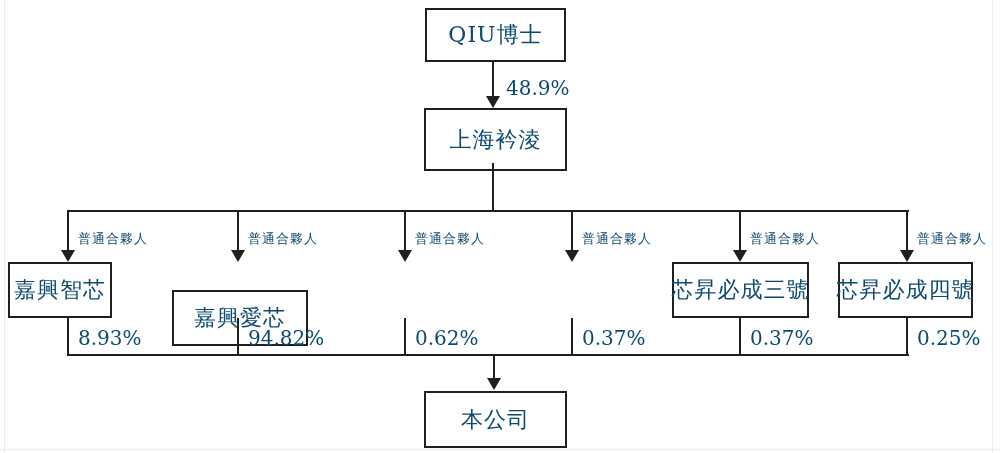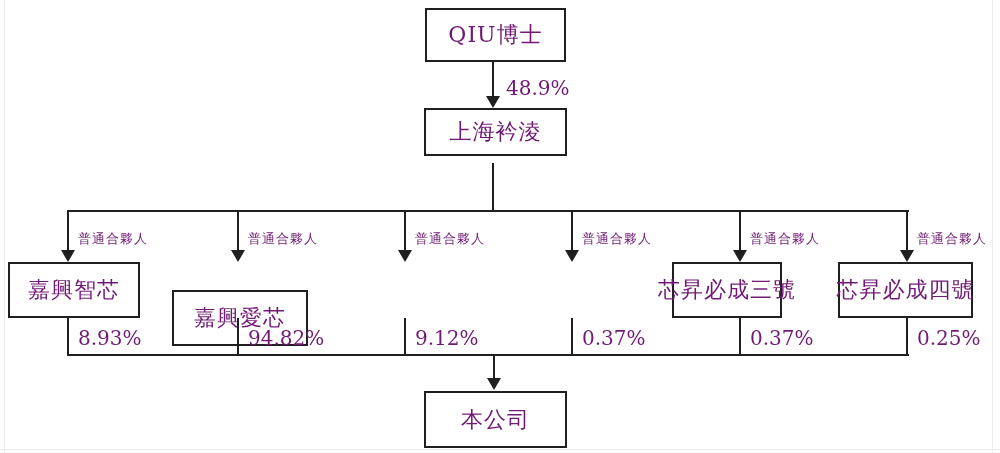--- a/index.html
+++ b/index.html
@@ -1,32 +1,32 @@
 <!DOCTYPE html>
 <html><head>
 <meta charset="utf-8">
 <style>
   html,body{margin:0;padding:0;background:#fff;}
   .diagram{
     position:relative;width:1000px;height:453px;background:#ffffff;overflow:hidden;
-    font-family:"DejaVu Serif","Liberation Serif",serif;color:#701a75;
+    font-family:"DejaVu Serif","Liberation Serif",serif;color:#0c4a6e;
   }
   
   .page-edge{position:absolute;background:#ececec;}
   .edge-left{left:4px;top:0;width:1px;height:453px;}
   .edge-right{left:992px;top:0;width:1px;height:453px;}
   .edge-bottom{left:0;top:449px;width:1000px;height:1px;}
 
   .node{
     position:absolute;box-sizing:border-box;border:2px solid #1f1f1f;background:#fff;
     display:flex;align-items:center;justify-content:center;
     font-size:22px;letter-spacing:1px;white-space:nowrap;
   }
   .node-qiu{left:425px;top:8px;width:141px;height:54px;}
-  .node-shanghai{left:424px;top:108px;width:143px;height:48px;align-items:center;}
+  .node-shanghai{left:424px;top:108px;width:143px;height:63px;align-items:center;}
   .node-partner{top:262px;height:56px;}
   .node-company{left:424px;top:391px;width:143px;height:57px;}
 
   .line{position:absolute;background:#1f1f1f;}
   .arrowhead{
     position:absolute;width:0;height:0;
     border-left:7px solid transparent;border-right:7px solid transparent;
     border-top:12px solid #1f1f1f;
   }
 
@@ -55,51 +55,51 @@
   <div class="node node-shanghai">
     <span>上海衿淩</span>
   </div>
 
   <div class="line" style="left:492px;top:163px;width:2px;height:49px;"></div>
   <div class="line" style="left:67px;top:210px;width:842px;height:2px;"></div>
 
   <div class="line" style="left:67px;top:210px;width:2px;height:41px;"></div>
   <div class="arrowhead" style="left:61px;top:250px;"></div>
   <div class="lbl lbl-gp" style="left:78px;">普通合夥人</div>
-  <div class="node node-partner" style="left:8px;width:132px;text-align:right;">
+  <div class="node node-partner" style="left:8px;width:104px;text-align:right;">
     <span>嘉興智芯</span>
   </div>
   <div class="line" style="left:67px;top:318px;width:2px;height:38px;"></div>
   <div class="lbl lbl-pct" style="left:78px;">8.93%</div>
 
   <div class="line" style="left:237px;top:210px;width:2px;height:41px;"></div>
   <div class="arrowhead" style="left:231px;top:250px;"></div>
   <div class="lbl lbl-gp" style="left:248px;">普通合夥人</div>
   <div class="node node-partner" style="left:172px;width:136px;margin-top:28px;">
     <span>嘉興愛芯</span>
   </div>
   <div class="line" style="left:237px;top:318px;width:2px;height:38px;"></div>
   <div class="lbl lbl-pct" style="left:248px;">94.82%</div>
 
   <div class="line" style="left:404px;top:210px;width:2px;height:41px;"></div>
   <div class="arrowhead" style="left:398px;top:250px;"></div>
   <div class="lbl lbl-gp" style="left:415px;">普通合夥人</div>
   <div class="line" style="left:404px;top:318px;width:2px;height:38px;"></div>
-  <div class="lbl lbl-pct" style="left:415px;">9.12%</div>
+  <div class="lbl lbl-pct" style="left:415px;">0.62%</div>
 
   <div class="line" style="left:571px;top:210px;width:2px;height:41px;"></div>
   <div class="arrowhead" style="left:565px;top:250px;"></div>
   <div class="lbl lbl-gp" style="left:582px;">普通合夥人</div>
   <div class="line" style="left:571px;top:318px;width:2px;height:38px;"></div>
   <div class="lbl lbl-pct" style="left:582px;">0.37%</div>
 
   <div class="line" style="left:739px;top:210px;width:2px;height:41px;"></div>
   <div class="arrowhead" style="left:733px;top:250px;"></div>
   <div class="lbl lbl-gp" style="left:750px;">普通合夥人</div>
-  <div class="node node-partner" style="left:672px;width:110px;">
+  <div class="node node-partner" style="left:672px;width:137px;">
     <span>芯昇必成三號</span>
   </div>
   <div class="line" style="left:739px;top:318px;width:2px;height:38px;"></div>
   <div class="lbl lbl-pct" style="left:750px;">0.37%</div>
 
   <div class="line" style="left:906px;top:210px;width:2px;height:41px;"></div>
   <div class="arrowhead" style="left:900px;top:250px;"></div>
   <div class="lbl lbl-gp" style="left:917px;">普通合夥人</div>
   <div class="node node-partner" style="left:838px;width:135px;font-family:Liberation Serif, serif;">
     <span>芯昇必成四號</span>

